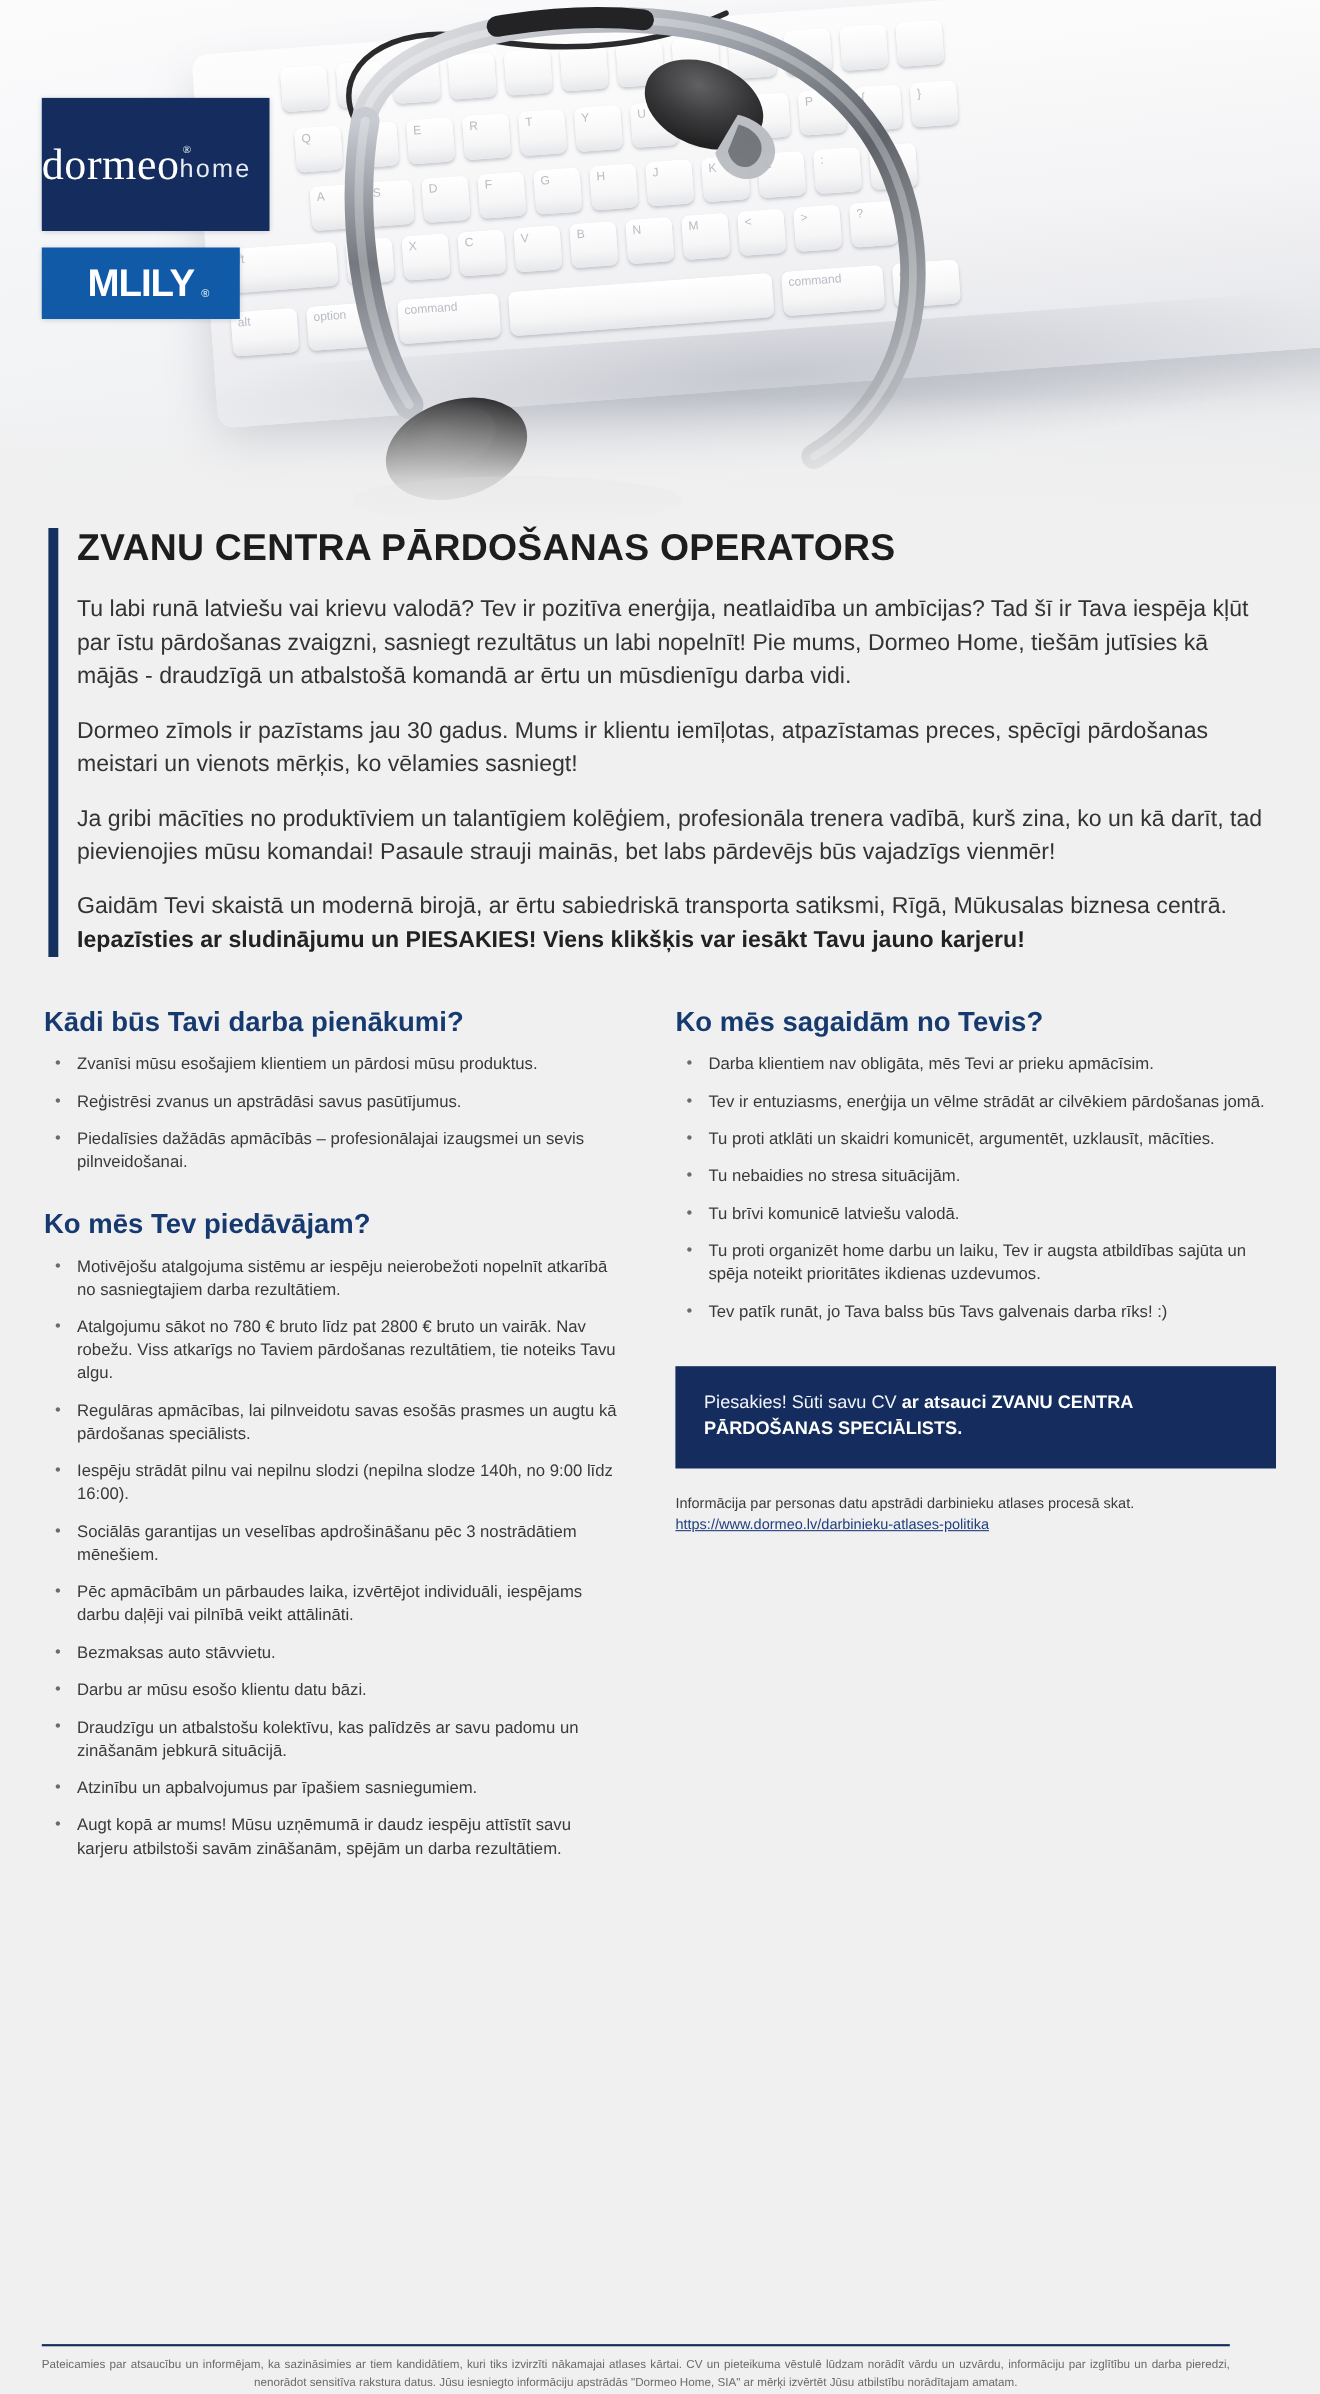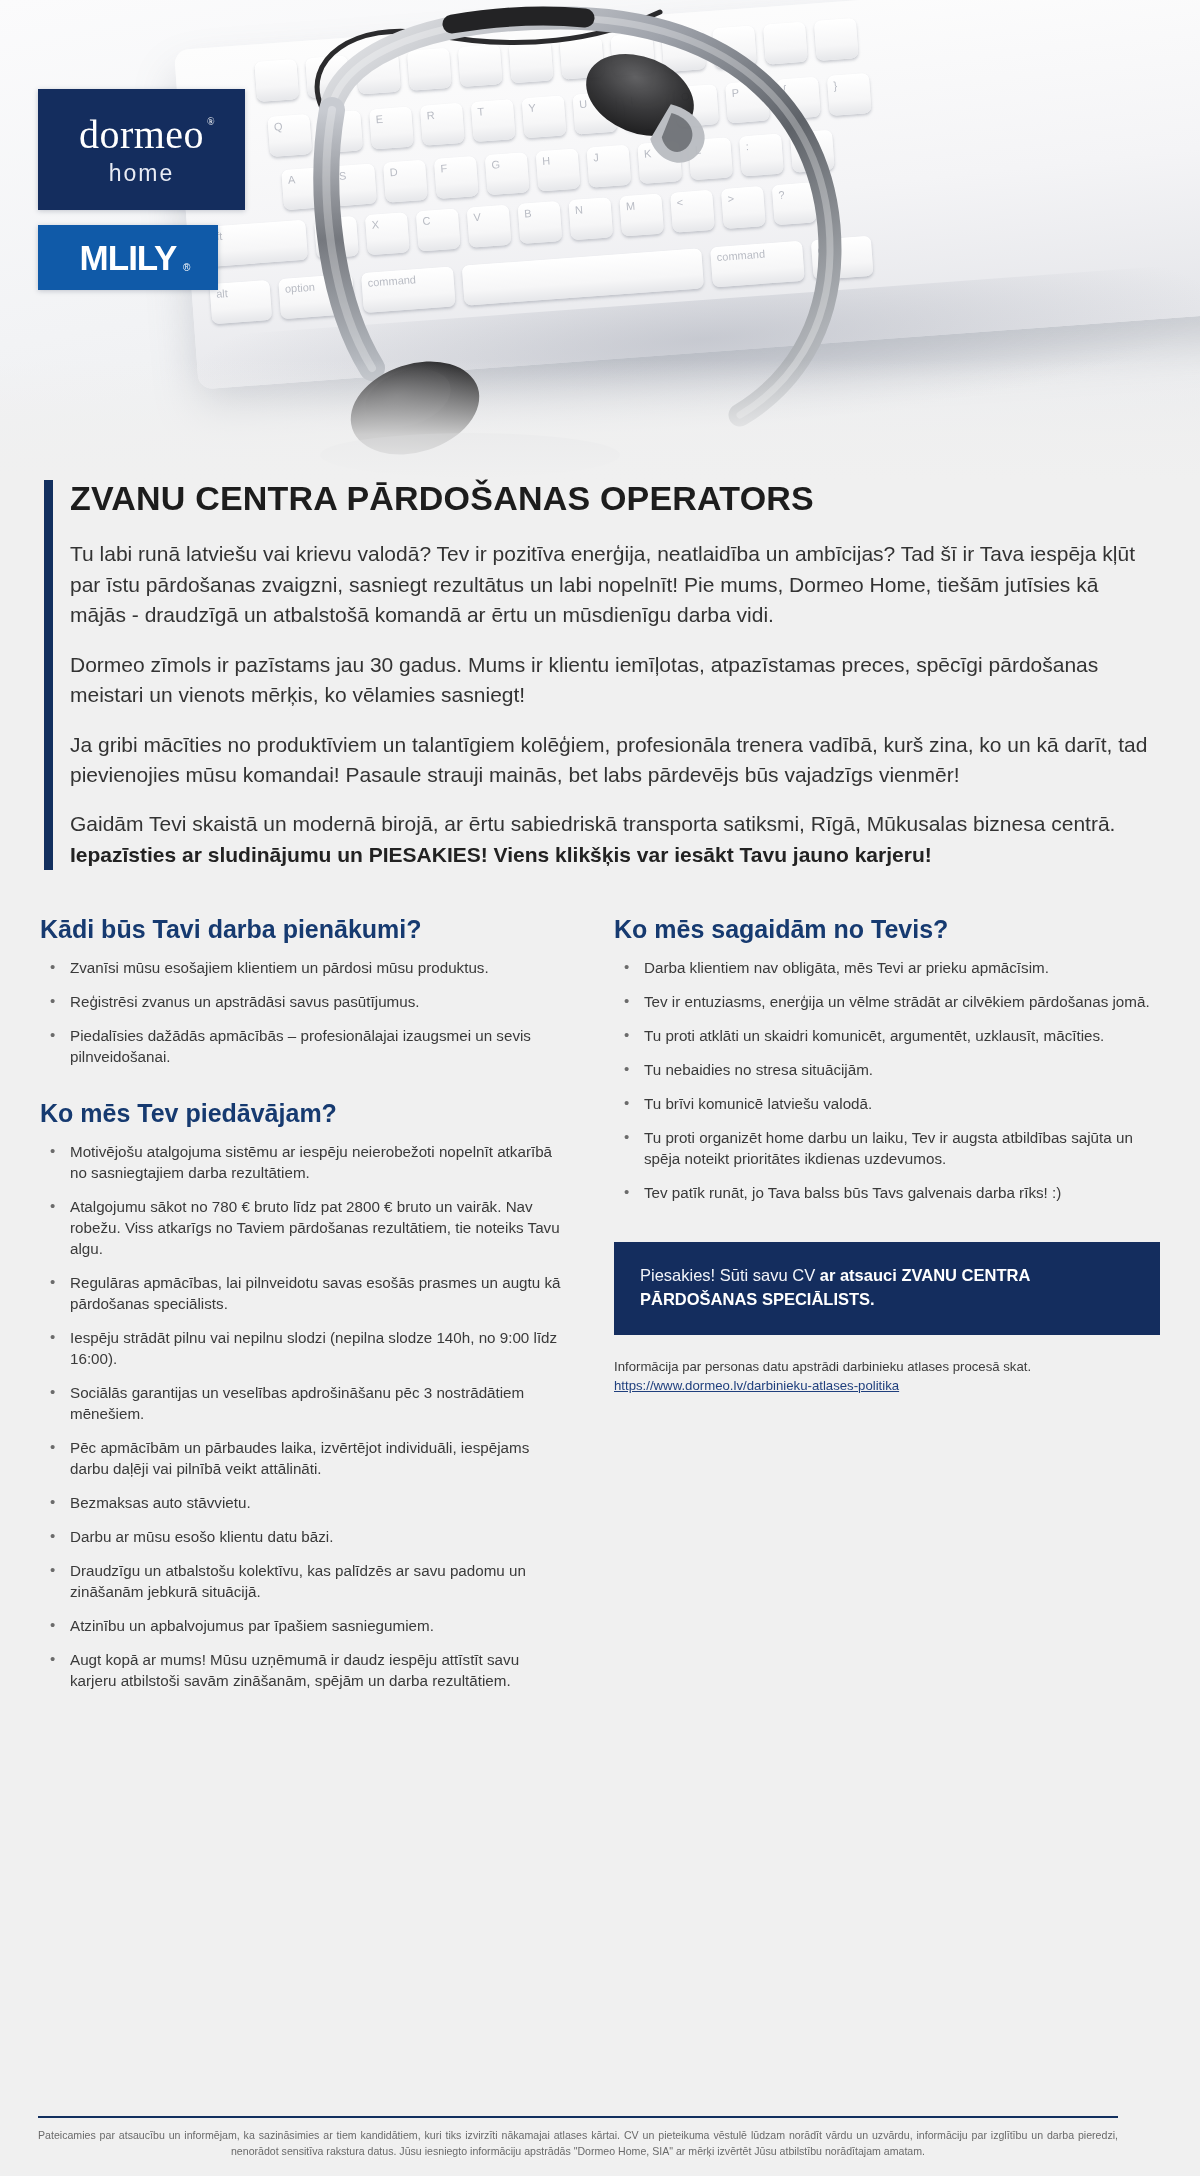--- a/index.html
+++ b/index.html
@@ -33,22 +33,22 @@
   .key.w60{width:60px;} .key.w74{width:74px;} .key.w92{width:92px;}
   .key.w110{width:110px;} .key.w240{width:240px;}
   .hero-fade { position:absolute; left:0; bottom:0; width:1200px; height:120px;
                background:linear-gradient(180deg, rgba(240,240,240,0) 0%, rgba(240,240,240,.82) 62%, #f0f0f0 100%); }
 
   
   .headset { position:absolute; left:0; top:0; width:1200px; height:480px; }
 
   
   .logo-dormeo { position:absolute; left:38px; top:89px; width:207px; height:121px;
-                 background:#142d5e; display:flex; flex-direction:column;
-                 align-items:center; justify-content:center; z-index:6;
+                 background:#142d5e; display:flex; flex-direction:row;
+                 align-items:center; justify-content:flex-start; z-index:6;
                  box-shadow:0 1px 5px rgba(40,50,80,.25); }
   .logo-dormeo .d-main { color:#fff; font-family:"Liberation Serif", serif;
                  font-size:40px; letter-spacing:.5px; line-height:1; position:relative; }
   .logo-dormeo .d-reg { position:absolute; right:-11px; top:2px; font-size:10px; }
   .logo-dormeo .d-sub { color:#e9ecf4; font-size:23px; letter-spacing:2px;
                  margin-top:7px; line-height:1; font-weight:300; }
   .logo-mlily { position:absolute; left:38px; top:225px; width:180px; height:65px;
                 background:#105aa8; display:flex; align-items:center;
                 justify-content:center; z-index:6;
                 box-shadow:0 1px 5px rgba(40,50,80,.25); }
@@ -80,21 +80,21 @@
 
   
   .cta { margin-top:38px; background:#142d5e; color:#fff; padding:22px 26px 24px 26px;
          box-sizing:border-box; width:546px; }
   .cta p { margin:0; font-size:16.5px; line-height:1.42; color:#f2f4f9; }
   .cta b { font-weight:bold; color:#fff; }
   .gdpr { margin-top:22px; font-size:13.2px; line-height:1.45; color:#3c3c3c; width:546px; }
   .gdpr a { color:#1f3f7d; text-decoration:underline; }
 
   
-  .footer { position:absolute; left:0; bottom:0; width:1156px; padding:14px 38px 16px 38px;
+  .footer { position:absolute; left:0; bottom:0; width:1156px; padding:14px 38px 1px 38px;
             box-sizing:border-box; }
   .footer-rule { height:2px; background:#13305f; margin-bottom:10px; }
   .footer p { margin:0; font-size:10.6px; line-height:1.5; color:#6a6a6a;
               text-align:justify; text-align-last:center; }
 </style>
 </head>
 <body>
 
 <div class="page">
 

